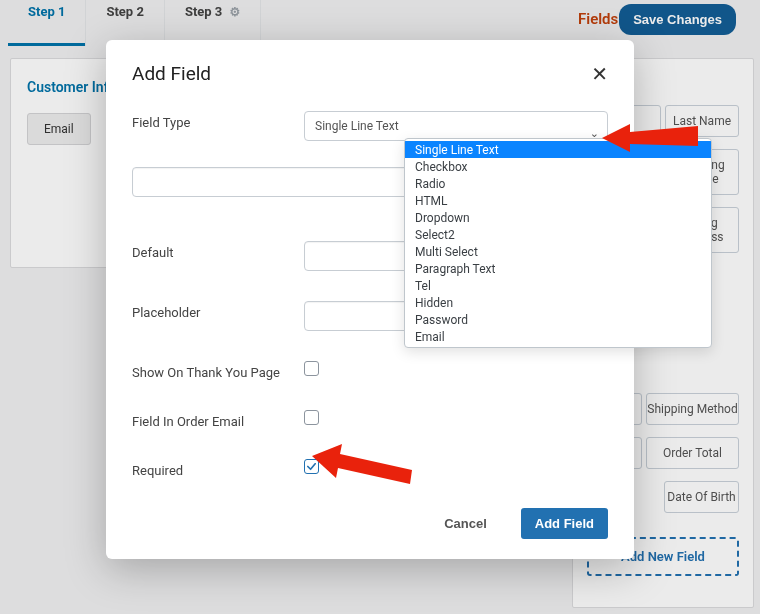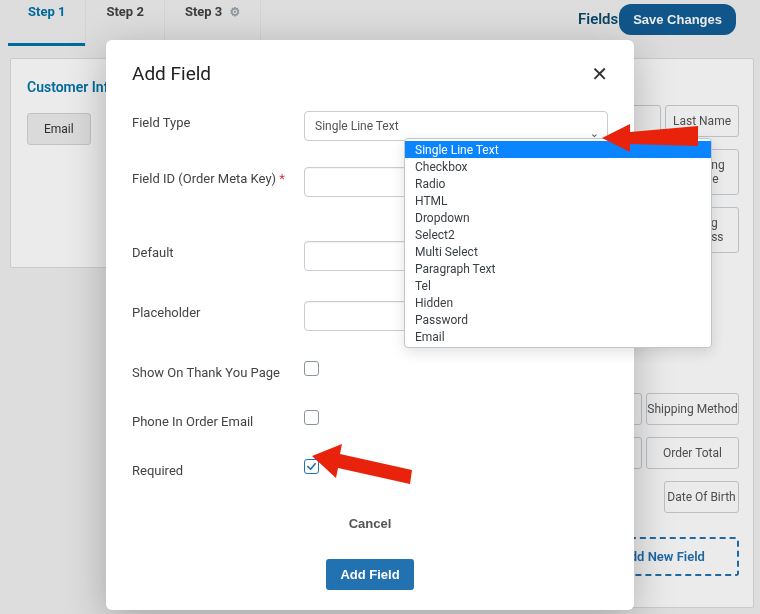--- a/index.html
+++ b/index.html
@@ -7,21 +7,21 @@
   .page { position: relative; width: 760px; height: 614px; }
 
   
   .bg-overlay { position: absolute; inset: 0; background: rgba(0,0,0,0.08); pointer-events: none; }
   .tabs { display: flex; align-items: center; height: 38px; background: #f0f0f1; padding: 0 0 0 8px; }
   .tab { padding: 0 20px; height: 53px; line-height: 38px; font-size: 13px; color: #444; font-weight: 700; border-right: 1px solid #e3e5e8; position: relative; }
   .tab.active { color: #0073aa; }
   .tab.active::after { content: ""; position: absolute; left: 0; right: 0; bottom: 0; height: 3px; background: #0073aa; }
   .tab .gear { margin-left: 4px; color: #9aa1a8; font-size: 12px; }
   .save-btn { margin-left: auto; margin-right: 24px; background: #135e96; color: #fff; border: none; border-radius: 12px; padding: 8px 14px; font-weight: 600; font-size: 13px; }
-  .fields-title { position: absolute; top: 10px; left: 578px; font-size: 15px; font-weight: 600; color: #0c4a6e; }
+  .fields-title { position: absolute; top: 10px; left: 578px; font-size: 15px; font-weight: 600; color: #c2410c; }
 
   .customer-panel { position: absolute; top: 58px; left: 10px; width: 268px; height: 210px; background: #fff; border: 1px solid #dcdcde; border-radius: 2px; padding: 20px 16px; }
   .customer-title { color: #0073aa; font-weight: 600; font-size: 14px; margin-bottom: 18px; }
   .chip { display: inline-block; background: #ededed; border: 1px solid #d4d4d6; border-radius: 3px; padding: 8px 16px; font-size: 12px; color: #333; }
 
   .fields-panel { position: absolute; top: 58px; left: 572px; right: 6px; height: 550px; background: #fff; border: 1px solid #dcdcde; border-radius: 2px; padding: 40px 14px 14px; }
   .field-chip { border: 1px solid #c9d1d9; color: #555; border-radius: 3px; padding: 8px 0; text-align: center; font-size: 12px; margin: 6px 0; }
   .row2 { display: flex; gap: 4px; }
   .row2 > * { flex: 1; }
   .chip-right { margin-left: auto; width: 84px; }
@@ -36,21 +36,21 @@
   .form-row.tight { margin-bottom: 26px; }
   .form-label { width: 172px; font-size: 13px; color: #444; padding-top: 4px; }
   .req-star { color: #d63638; }
   .form-control { flex: 1; }
   .select-box { position: relative; border: 1px solid #c7cdd3; border-radius: 4px; height: 30px; line-height: 28px; padding: 0 26px 0 10px; font-size: 12px; color: #555; }
   .select-box .caret { position: absolute; right: 8px; top: 8px; font-size: 11px; color: #555; }
   .text-input { width: 100%; border: 1px solid #c7cdd3; border-radius: 4px; height: 30px; padding: 0 10px; box-shadow: inset 0 1px 1px rgba(0,0,0,0.05); }
   .chk { width: 15px; height: 15px; border: 1px solid #8c949e; border-radius: 3px; display: inline-flex; align-items: center; justify-content: center; }
   .chk.checked { border-color: #2271b1; }
   .chk.checked svg { width: 11px; height: 11px; }
-  .modal-actions { display: flex; justify-content: flex-end; gap: 20px; margin-top: 16px; align-items: center; flex-direction: column; }
+  .modal-actions { display: flex; justify-content: flex-end; gap: 20px; margin-top: 16px; align-items: center; }
   .btn { border: none; border-radius: 3px; padding: 8px 14px; font-size: 13px; font-weight: 600; cursor: pointer; }
   .btn-primary { background: #2271b1; color: #fff; }
   .btn-link { background: transparent; color: #555; }
 
   
   .dd-menu { position: absolute; left: 298px; top: 98px; width: 308px; background: #fff; border: 1px solid #bfc6cc; border-radius: 4px; box-shadow: 0 4px 14px rgba(0,0,0,0.12); font-size: 12px; padding: 2px 0; max-height: 220px; overflow: hidden; }
   .dd-item { padding: 2px 10px; height: 17px; line-height: 15px; color: #3a3f44; }
   .dd-item.selected { background: #0a84ff; color: #fff; }
 
   
@@ -124,21 +124,20 @@
       <div class="form-control">
         <div class="select-box">
           <span>Single Line Text</span>
           <span class="caret">⌄</span>
         </div>
       </div>
     </div>
 
 
     <div class="form-row">
-      <div class="form-label"><span>Field ID (Order Meta Key)</span> <span class="req-star">*</span></div>
       <div class="form-control">
         <input class="text-input" type="text" style="">
       </div>
     </div>
 
     <div style="height:14px"></div>
 
     <div class="form-row">
       <div class="form-label">Default</div>
       <div class="form-control">
@@ -154,21 +153,21 @@
     </div>
 
     <div class="form-row">
       <div class="form-label">Show On Thank You Page</div>
       <div class="form-control">
         <span class="chk"></span>
       </div>
     </div>
 
     <div class="form-row">
-      <div class="form-label">Phone In Order Email</div>
+      <div class="form-label">Field In Order Email</div>
       <div class="form-control">
         <span class="chk"></span>
       </div>
     </div>
 
     <div class="form-row">
       <div class="form-label">Required</div>
       <div class="form-control">
         <span class="chk checked">
           <svg viewBox="0 0 12 12">

